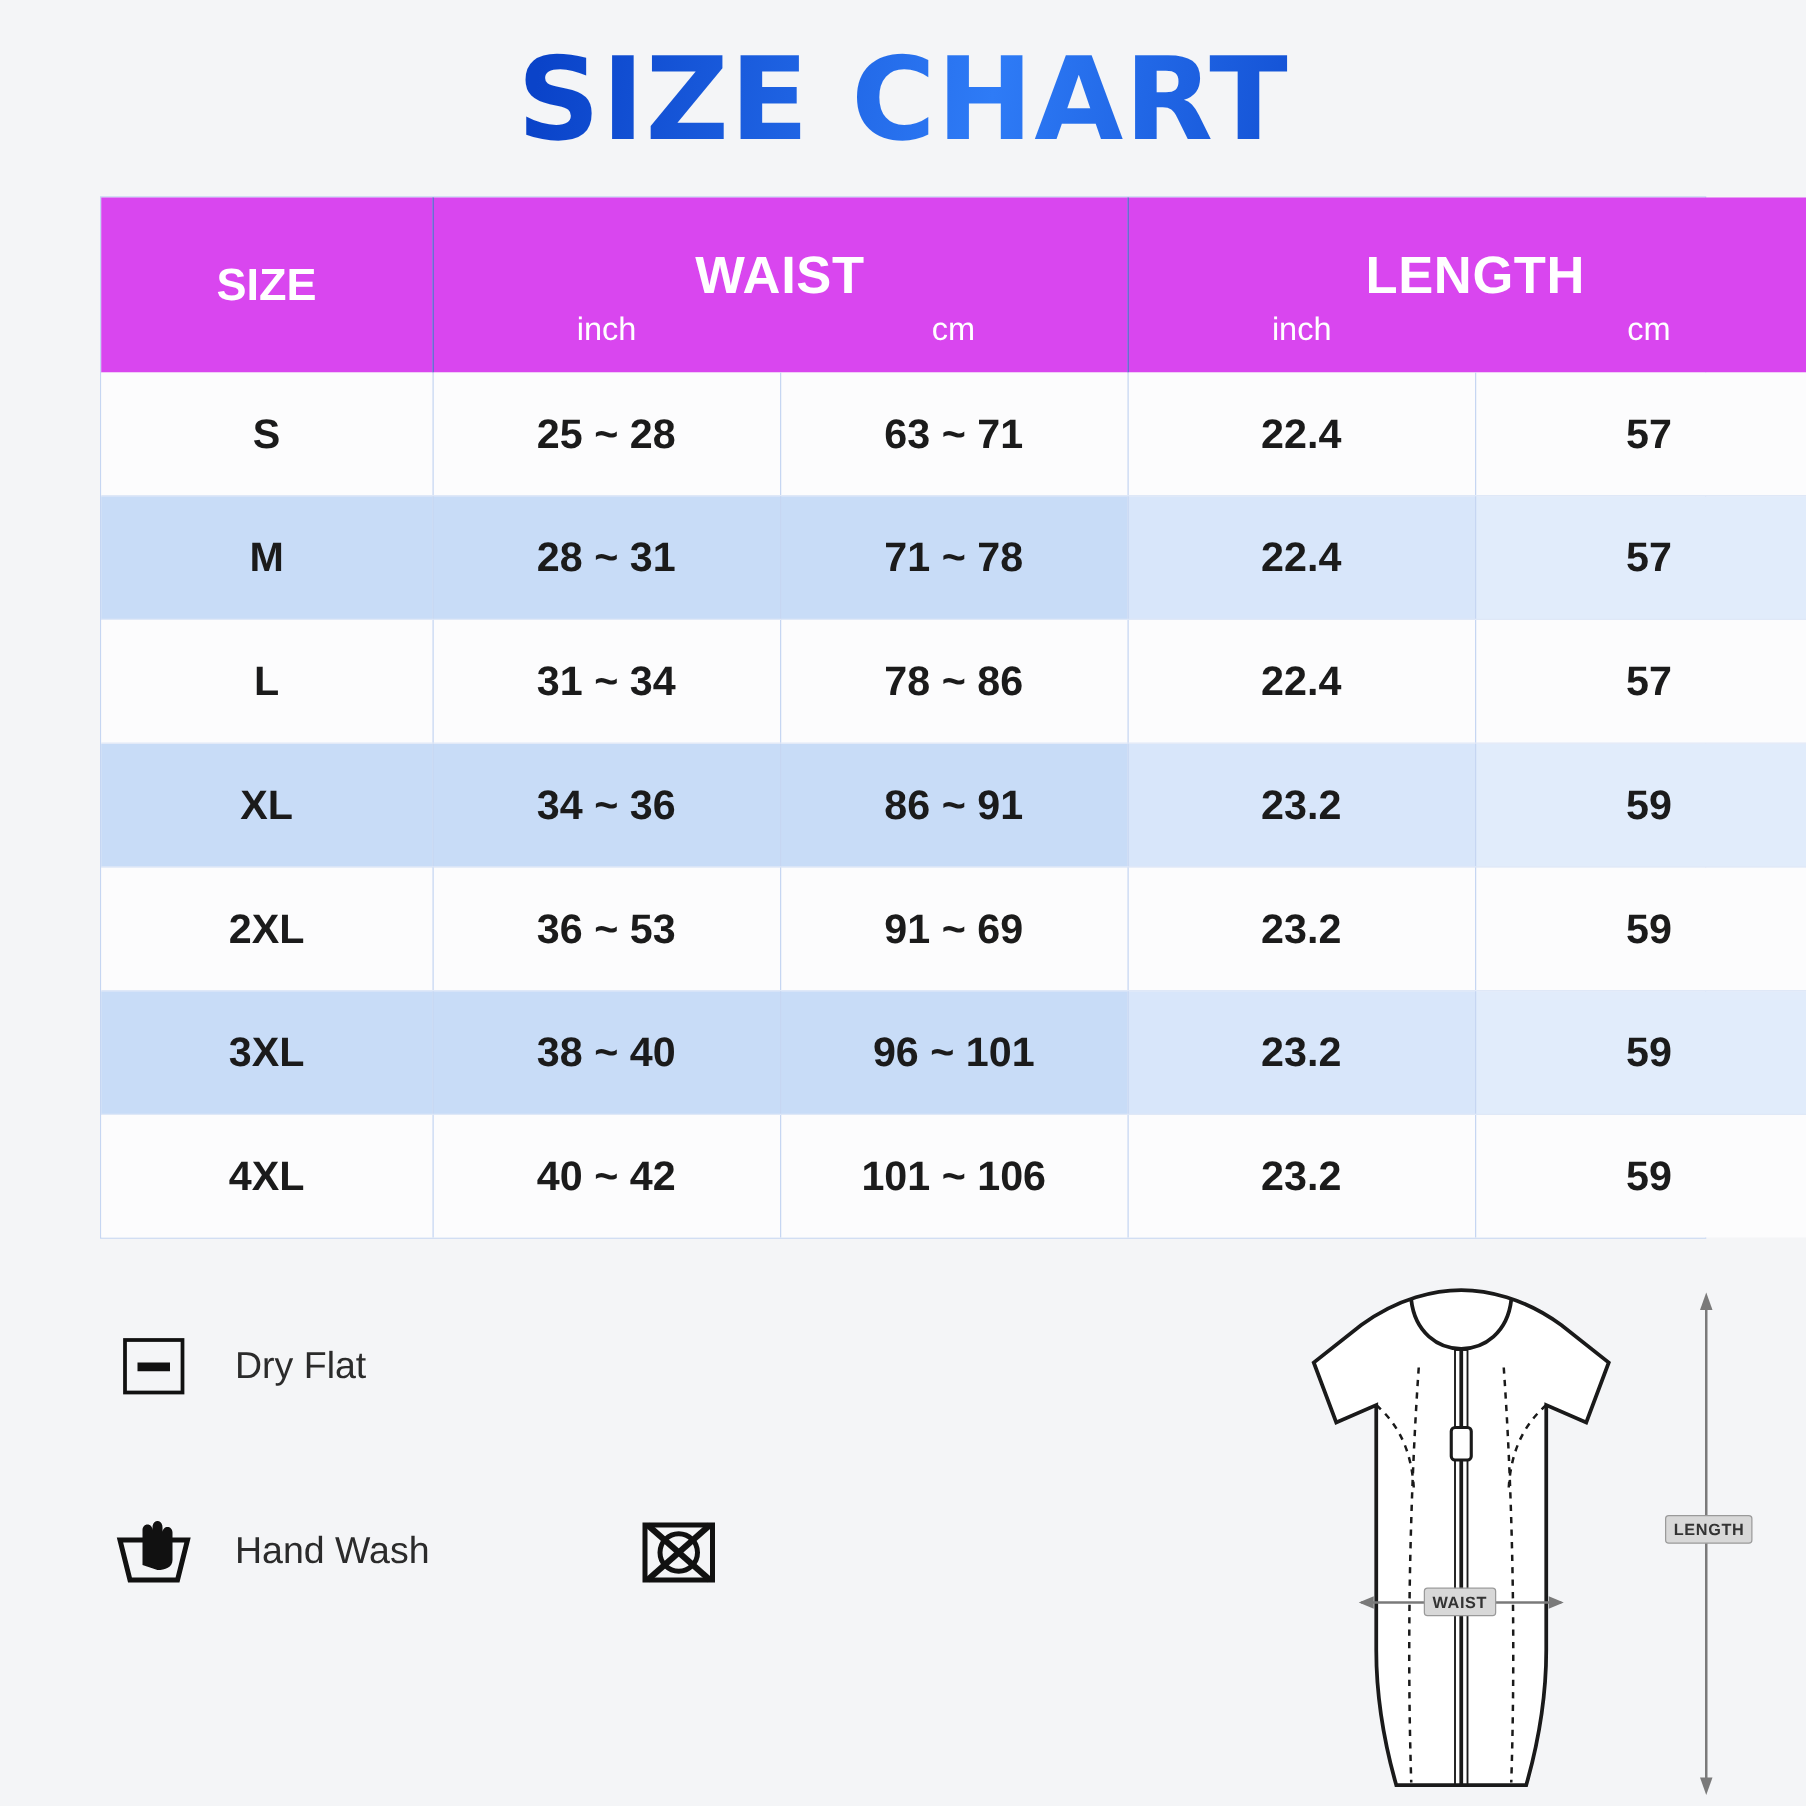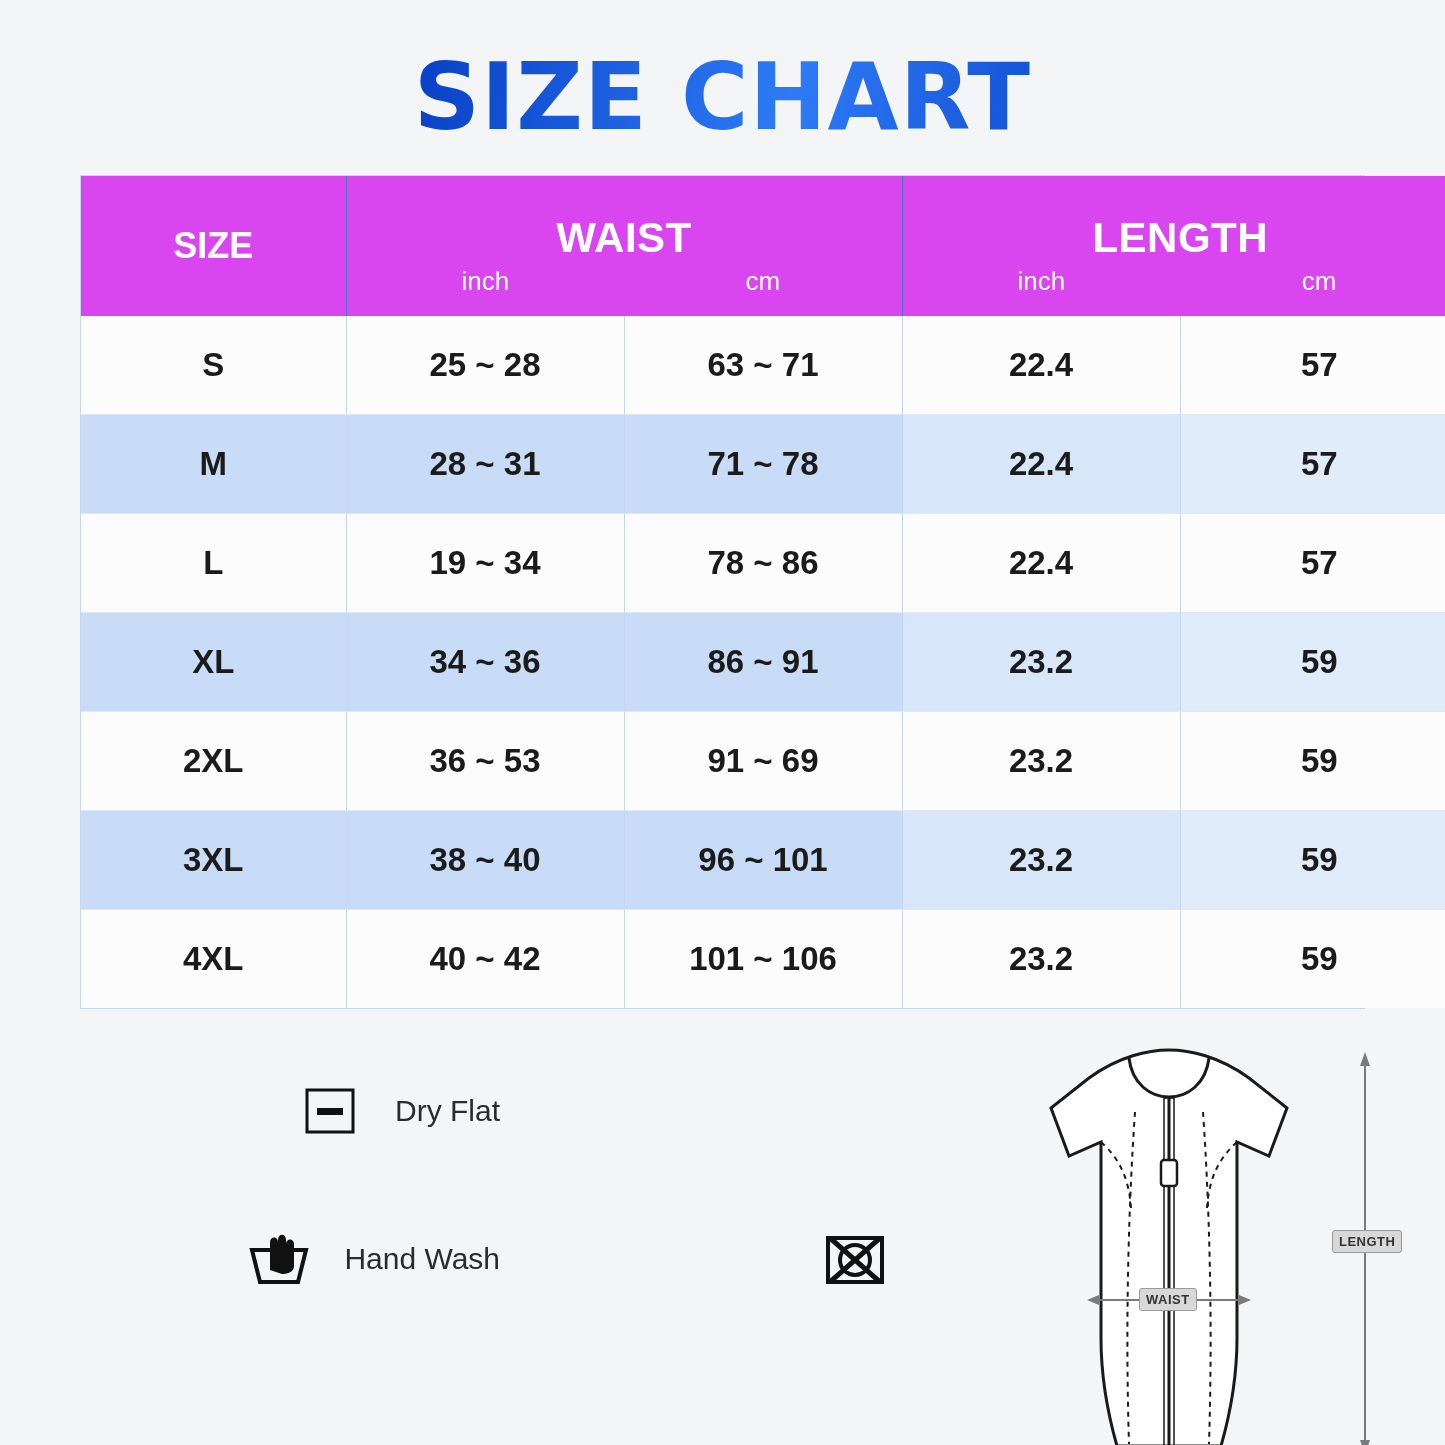--- a/index.html
+++ b/index.html
@@ -25,21 +25,20 @@
     text-align: center;
     font-size: 92px;
     font-weight: 800;
     letter-spacing: 1px;
     padding-top: 26px;
     background: linear-gradient(100deg, #0a43c9 0%, #0a43c9 30%, #2e7bf6 55%, #0a43c9 78%, #0a3ab0 100%);
     -webkit-background-clip: text;
     background-clip: text;
     color: transparent;
     font-family: "DejaVu Sans", sans-serif;
-    margin-top: 18px;
   }
 
   
   .table-wrap {
     margin: 24px 80px 0 80px;
     border: 1px solid #c6d6f2;
     box-sizing: border-box;
   }
   table {
     border-collapse: collapse;
@@ -108,21 +107,20 @@
     width: 840px;
   }
   .care-row {
     display: flex;
     margin-bottom: 62px;
   }
   .care-item {
     display: flex;
     align-items: center;
     width: 420px;
-    justify-content: flex-end;
   }
   .care-icon {
     width: 86px;
     height: 86px;
     display: flex;
     align-items: center;
     justify-content: center;
     margin-right: 22px;
   }
   .care-label {
@@ -207,21 +205,21 @@
         </tr>
         <tr class="even">
           <td>M</td>
           <td>28 ~ 31</td>
           <td>71 ~ 78</td>
           <td class="fade2">22.4</td>
           <td class="fade3">57</td>
         </tr>
         <tr class="odd">
           <td>L</td>
-          <td>19 ~ 34</td>
+          <td>31 ~ 34</td>
           <td>78 ~ 86</td>
           <td>22.4</td>
           <td>57</td>
         </tr>
         <tr class="even">
           <td>XL</td>
           <td>34 ~ 36</td>
           <td>86 ~ 91</td>
           <td class="fade2">23.2</td>
           <td class="fade3">59</td>

